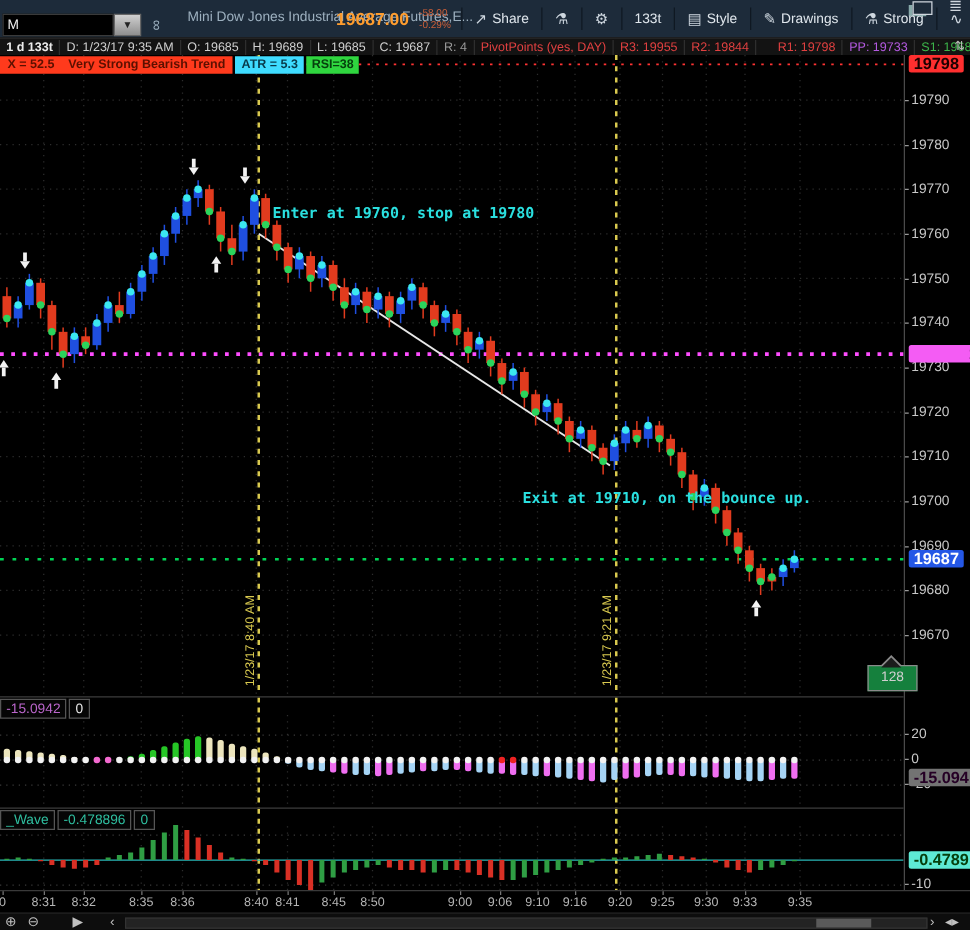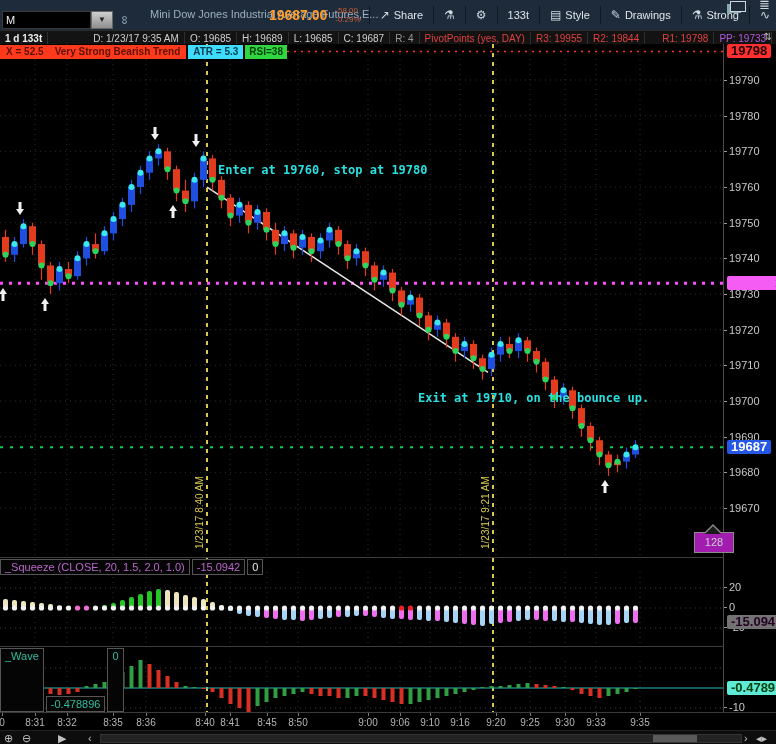--- a/index.html
+++ b/index.html
@@ -37,21 +37,21 @@
   #trendrow{position:absolute;left:0;top:1px;height:14px;display:flex;font-size:10px;font-weight:bold;
             line-height:14px;white-space:pre;z-index:5;}
   #badge-trend{background:#ff3a1c;color:#5c1000;padding:0 6px;}
   #badge-atr{background:#3fdcff;color:#083a4a;padding:0 5px;margin-left:2px;}
   #badge-rsi{background:#2fd63f;color:#06400d;padding:0 4px;margin-left:2px;}
   #copyright{color:#6f6f6f;font-weight:normal;padding-left:6px;font-size:10px;}
   .study-row{position:absolute;left:0;top:1px;display:flex;font-size:11px;z-index:5;}
   .study-box{border:1px solid #555;background:#050505;padding:0 4px;line-height:14px;margin-right:2px;}
   
   #marker128{position:absolute;left:694px;top:524px;width:40px;height:28px;z-index:6;}
-  #marker128 .body{position:absolute;left:0;top:8px;width:38px;height:19px;background:#a21caf;
+  #marker128 .body{position:absolute;left:0;top:8px;width:38px;height:19px;background:#15803d;
                    border:1px solid #8a8a8a;color:#cfcfcf;font-size:11px;text-align:center;line-height:19px;}
   #marker128 .roof{position:absolute;left:9px;top:0px;width:0;height:0;border-left:10px solid transparent;
                    border-right:10px solid transparent;border-bottom:10px solid #8a8a8a;}
   #marker128 .roof2{position:absolute;left:11px;top:2px;width:0;height:0;border-left:8px solid transparent;
                    border-right:8px solid transparent;border-bottom:8px solid #1b1b1b;z-index:2;}
   
   #right-axis{position:absolute;left:723px;top:44px;width:53px;height:686px;background:#000;
               border-left:1px solid #4a4a4a;}
   .ax-label{position:absolute;left:5px;color:#c8c8c8;font-size:11px;line-height:13px;}
   .ax-label:before{content:"";position:absolute;left:-5px;top:6px;width:3px;height:1px;background:#9a9a9a;}
@@ -128,21 +128,21 @@
           <span class="tb-sep"></span>
           <span class="tb-btn">
             <span class="tb-ic">∿</span>
           </span>
         </span>
     </div>
   </div>
 
   <div id="datarow">
     <span class="seg" style="color: rgb(236, 236, 236); font-weight: bold;">1 d 133t</span>
-      <span class="seg" style="color: rgb(207, 207, 207); margin-left: 40px;">D: 1/23/17 9:35 AM</span>
+      <span class="seg" style="color: rgb(207, 207, 207);">D: 1/23/17 9:35 AM</span>
       <span class="seg" style="color: rgb(207, 207, 207);">O: 19685</span>
       <span class="seg" style="color: rgb(207, 207, 207);">H: 19689</span>
       <span class="seg" style="color: rgb(207, 207, 207);">L: 19685</span>
       <span class="seg" style="color: rgb(207, 207, 207);">C: 19687</span>
       <span class="seg" style="color: rgb(154, 154, 154);">R: 4</span>
       <span class="seg" style="color: rgb(224, 64, 64);">PivotPoints (yes, DAY)</span>
       <span class="seg" style="color: rgb(224, 64, 64);">R3: 19955</span>
       <span class="seg" style="color: rgb(224, 64, 64);">R2: 19844</span>
       <span class="seg" style="color: rgb(224, 64, 64); margin-left: 12px;">R1: 19798</span>
       <span class="seg" style="color: rgb(180, 90, 224);">PP: 19733</span>
@@ -434,21 +434,20 @@
   </div>
 
   <div id="marker128">
     <div class="roof"></div>
     <div class="roof2"></div>
     <div class="body">128</div>
   </div>
 
   <div id="squeeze-panel" class="panel">
     <div class="study-row">
-      <span class="study-box" style="color:#bb66cc;">_Squeeze (CLOSE, 20, 1.5, 2.0, 1.0)</span>
       <span class="study-box" style="color:#bb66cc;">-15.0942</span>
       <span class="study-box" style="color:#e8e8e8;">0</span>
     </div>
     <svg id="squeeze-svg" width="723" height="89">
         <line x1="35" y1="14" x2="35" y2="89" stroke="#2d2d2d" stroke-dasharray="1,4"></line>
         <line x1="67" y1="14" x2="67" y2="89" stroke="#2d2d2d" stroke-dasharray="1,4"></line>
         <line x1="113" y1="14" x2="113" y2="89" stroke="#2d2d2d" stroke-dasharray="1,4"></line>
         <line x1="146" y1="14" x2="146" y2="89" stroke="#2d2d2d" stroke-dasharray="1,4"></line>
         <line x1="205" y1="14" x2="205" y2="89" stroke="#2d2d2d" stroke-dasharray="1,4"></line>
         <line x1="230" y1="14" x2="230" y2="89" stroke="#2d2d2d" stroke-dasharray="1,4"></line>
@@ -613,21 +612,21 @@
           <circle cx="617.5" cy="50" r="2.6" fill="#f2f2f2"></circle>
           <circle cx="626.5" cy="50" r="2.6" fill="#f2f2f2"></circle>
           <circle cx="635.5" cy="50" r="2.6" fill="#f2f2f2"></circle>
         </g>
       </svg>
   </div>
 
   <div id="wave-panel" class="panel">
     <div class="study-row">
       <span class="study-box" style="color:#2fbfa0;">_Wave</span>
-      <span class="study-box" style="color:#2fbfa0;margin-top:48px;">-0.478896</span>
+      <span class="study-box" style="color:#2fbfa0;">-0.478896</span>
       <span class="study-box" style="color:#2fbfa0;">0</span>
     </div>
     <svg id="wave-svg" width="723" height="66">
         <line x1="35" y1="14" x2="35" y2="66" stroke="#2d2d2d" stroke-dasharray="1,4"></line>
         <line x1="67" y1="14" x2="67" y2="66" stroke="#2d2d2d" stroke-dasharray="1,4"></line>
         <line x1="113" y1="14" x2="113" y2="66" stroke="#2d2d2d" stroke-dasharray="1,4"></line>
         <line x1="146" y1="14" x2="146" y2="66" stroke="#2d2d2d" stroke-dasharray="1,4"></line>
         <line x1="205" y1="14" x2="205" y2="66" stroke="#2d2d2d" stroke-dasharray="1,4"></line>
         <line x1="230" y1="14" x2="230" y2="66" stroke="#2d2d2d" stroke-dasharray="1,4"></line>
         <line x1="267" y1="14" x2="267" y2="66" stroke="#2d2d2d" stroke-dasharray="1,4"></line>

